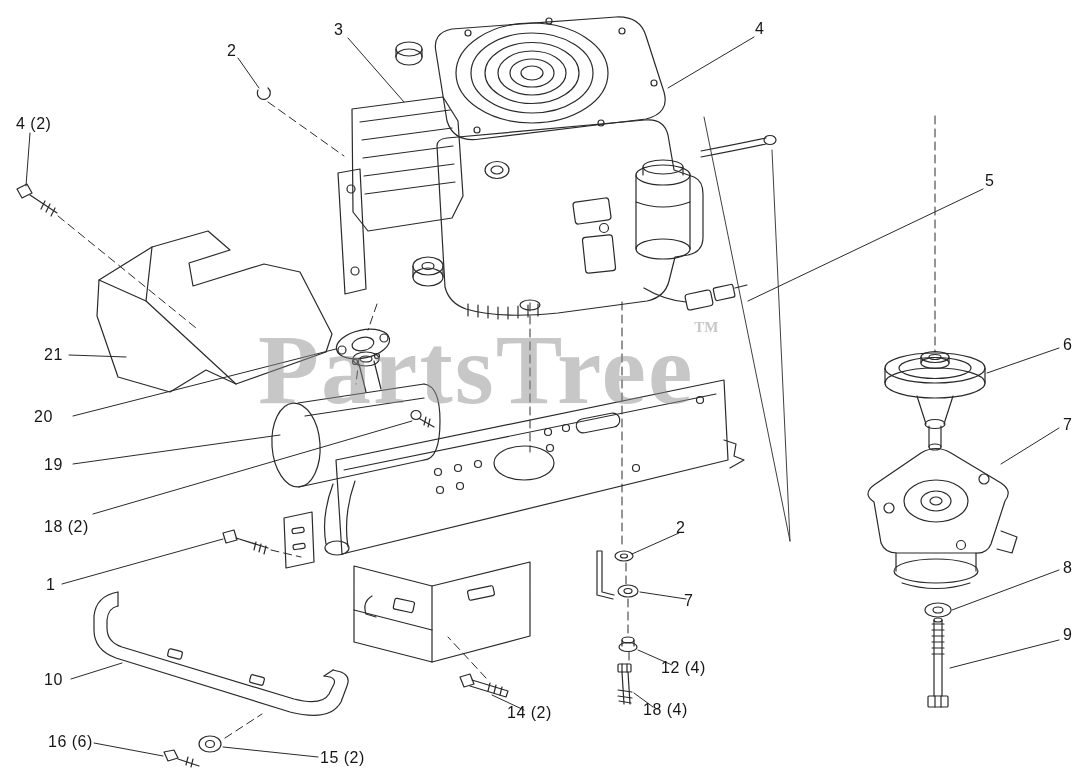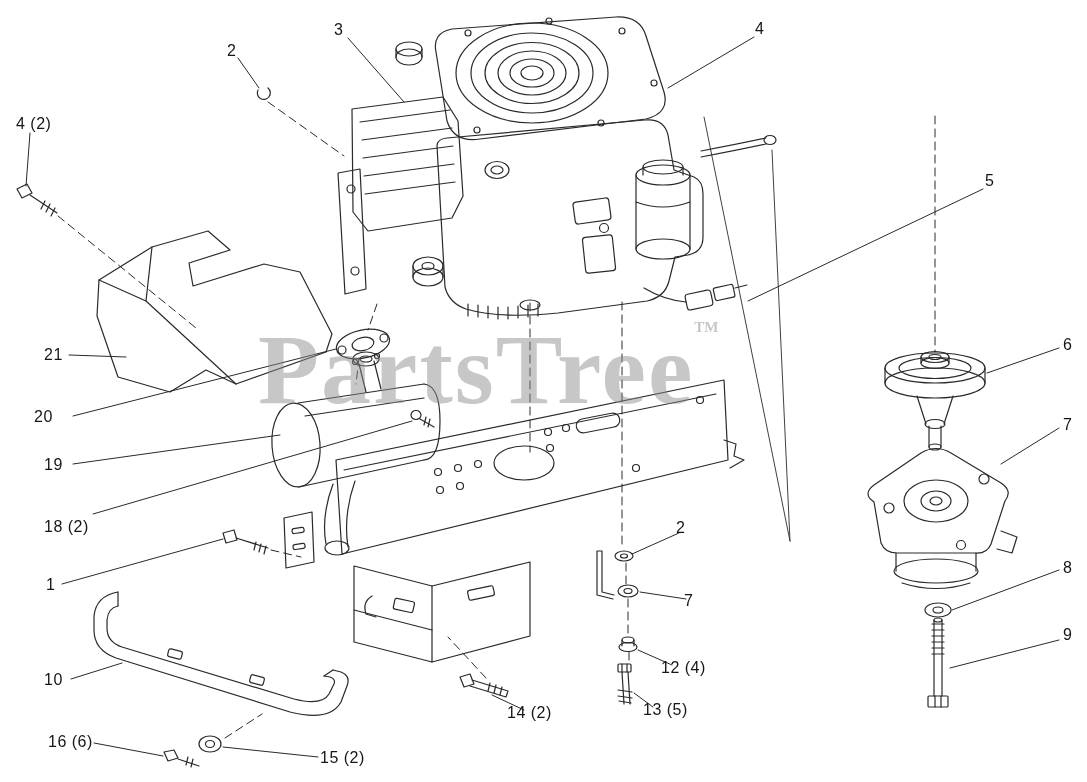--- a/index.html
+++ b/index.html
@@ -300,21 +300,21 @@
   <span class="callout" style="left:985px;top:172px">5</span>
   <span class="callout" style="left:44px;top:346px">21</span>
   <span class="callout" style="left:34px;top:408px">20</span>
   <span class="callout" style="left:44px;top:456px">19</span>
   <span class="callout" style="left:44px;top:518px">18 (2)</span>
   <span class="callout" style="left:46px;top:576px">1</span>
   <span class="callout" style="left:44px;top:671px">10</span>
   <span class="callout" style="left:48px;top:733px">16 (6)</span>
   <span class="callout" style="left:320px;top:749px">15 (2)</span>
   <span class="callout" style="left:507px;top:704px">14 (2)</span>
-  <span class="callout" style="left:643px;top:701px">13 (5)</span>
+  <span class="callout" style="left:643px;top:701px">18 (4)</span>
   <span class="callout" style="left:661px;top:659px">12 (4)</span>
   <span class="callout" style="left:684px;top:592px">7</span>
   <span class="callout" style="left:676px;top:519px">2</span>
   <span class="callout" style="left:1063px;top:336px">6</span>
   <span class="callout" style="left:1063px;top:416px">7</span>
   <span class="callout" style="left:1063px;top:559px">8</span>
   <span class="callout" style="left:1063px;top:626px">9</span>
 
 </div>
 

